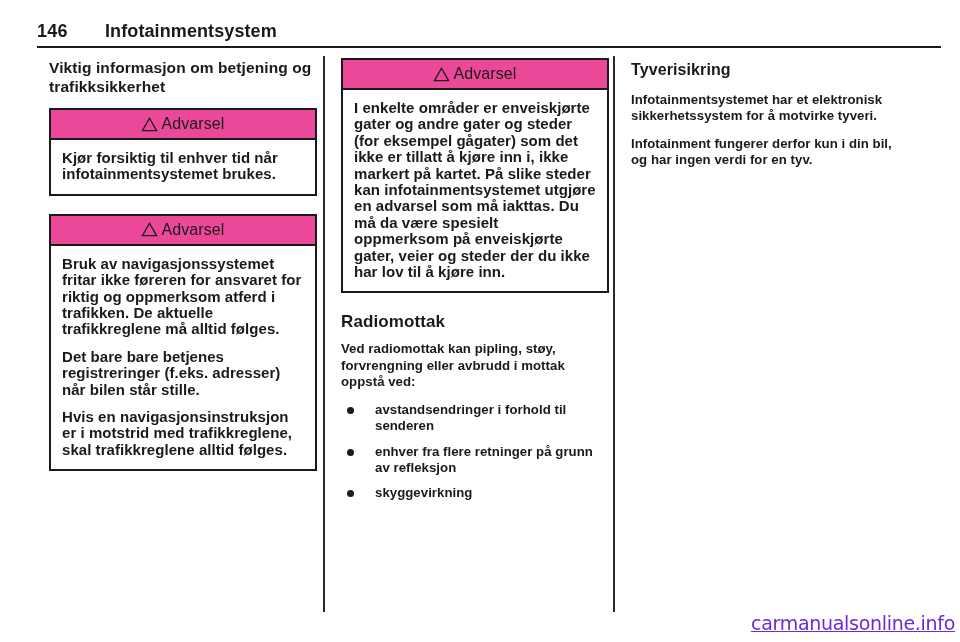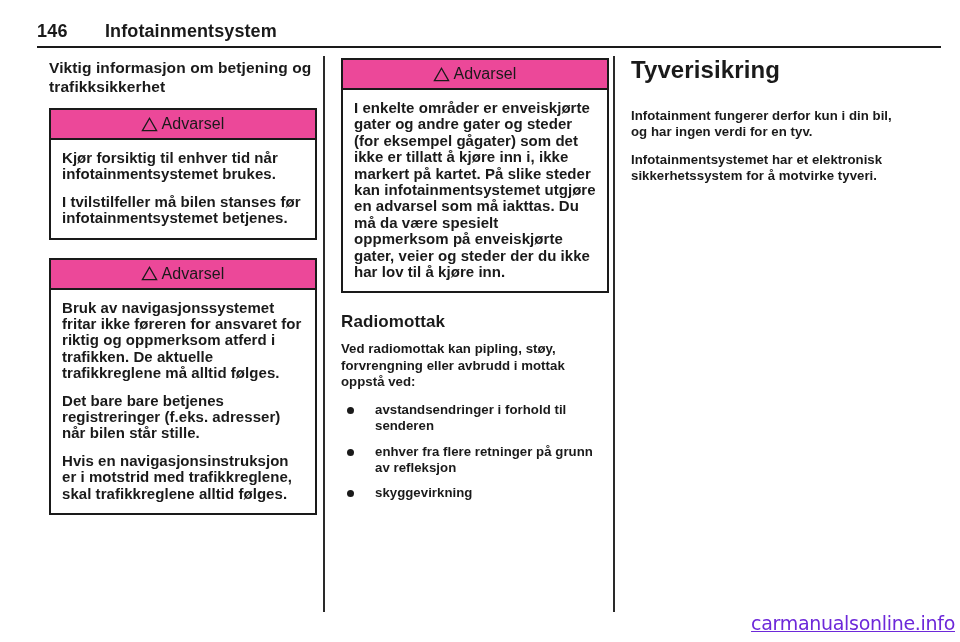--- a/index.html
+++ b/index.html
@@ -91,24 +91,24 @@
     letter-spacing: 0.1px;
   }
   h2.sub-title {
     font-size: 17px;
     font-weight: bold;
     line-height: 21px;
     margin: 0 0 9px 0;
     letter-spacing: 0.1px;
   }
   h2.big-title {
-    font-size: 24px;
+    font-size: 16px;
     font-weight: bold;
     line-height: 24px;
-    margin: 0 0 26px 0;
+    margin: 0 0 10px 0;
     letter-spacing: 0.1px;
   }
   p.body-text {
     font-size: 13.2px;
     font-weight: bold;
     line-height: 16.4px;
     margin: 0 0 11px 0;
     letter-spacing: 0.05px;
   }
   p.body-text:last-child { margin-bottom: 0; }
@@ -212,21 +212,20 @@
       <div class="warning-head">
         <span class="warn-tri">
           <svg viewBox="0 0 17 17" width="17" height="17" aria-hidden="true">
             <path d="M8.5 2.2 L15.6 14.6 L1.4 14.6 Z" fill="none" stroke="#1a1a1a" stroke-width="1.3"></path>
           </svg>
         </span>
         <span class="warning-label">Advarsel</span>
       </div>
       <div class="warning-body">
         <p>Kjør forsiktig til enhver tid når infotainmentsystemet brukes.</p>
-        <p>I tvilstilfeller må bilen stanses før infotainmentsystemet betjenes.</p>
       </div>
     </div>
 
     <div class="warning-box">
       <div class="warning-head">
         <span class="warn-tri">
           <svg viewBox="0 0 17 17" width="17" height="17" aria-hidden="true">
             <path d="M8.5 2.2 L15.6 14.6 L1.4 14.6 Z" fill="none" stroke="#1a1a1a" stroke-width="1.3"></path>
           </svg>
         </span>
@@ -273,20 +272,20 @@
         <span class="dot"></span>
         <span>skyggevirkning</span>
       </li>
     </ul>
 
   </div>
 
   <div class="column col-3">
 
     <h2 class="big-title">Tyverisikring</h2>
+    <p class="body-text">Infotainmentsystemet har et elektronisk sikkerhetssystem for å motvirke tyveri.</p>
     <p class="body-text">Infotainment fungerer derfor kun i din bil, og har ingen verdi for en tyv.</p>
-    <p class="body-text">Infotainmentsystemet har et elektronisk sikkerhetssystem for å motvirke tyveri.</p>
 
   </div>
 
   <div class="watermark">carmanualsonline.info</div>
 
 </div>
 
 </body></html>

